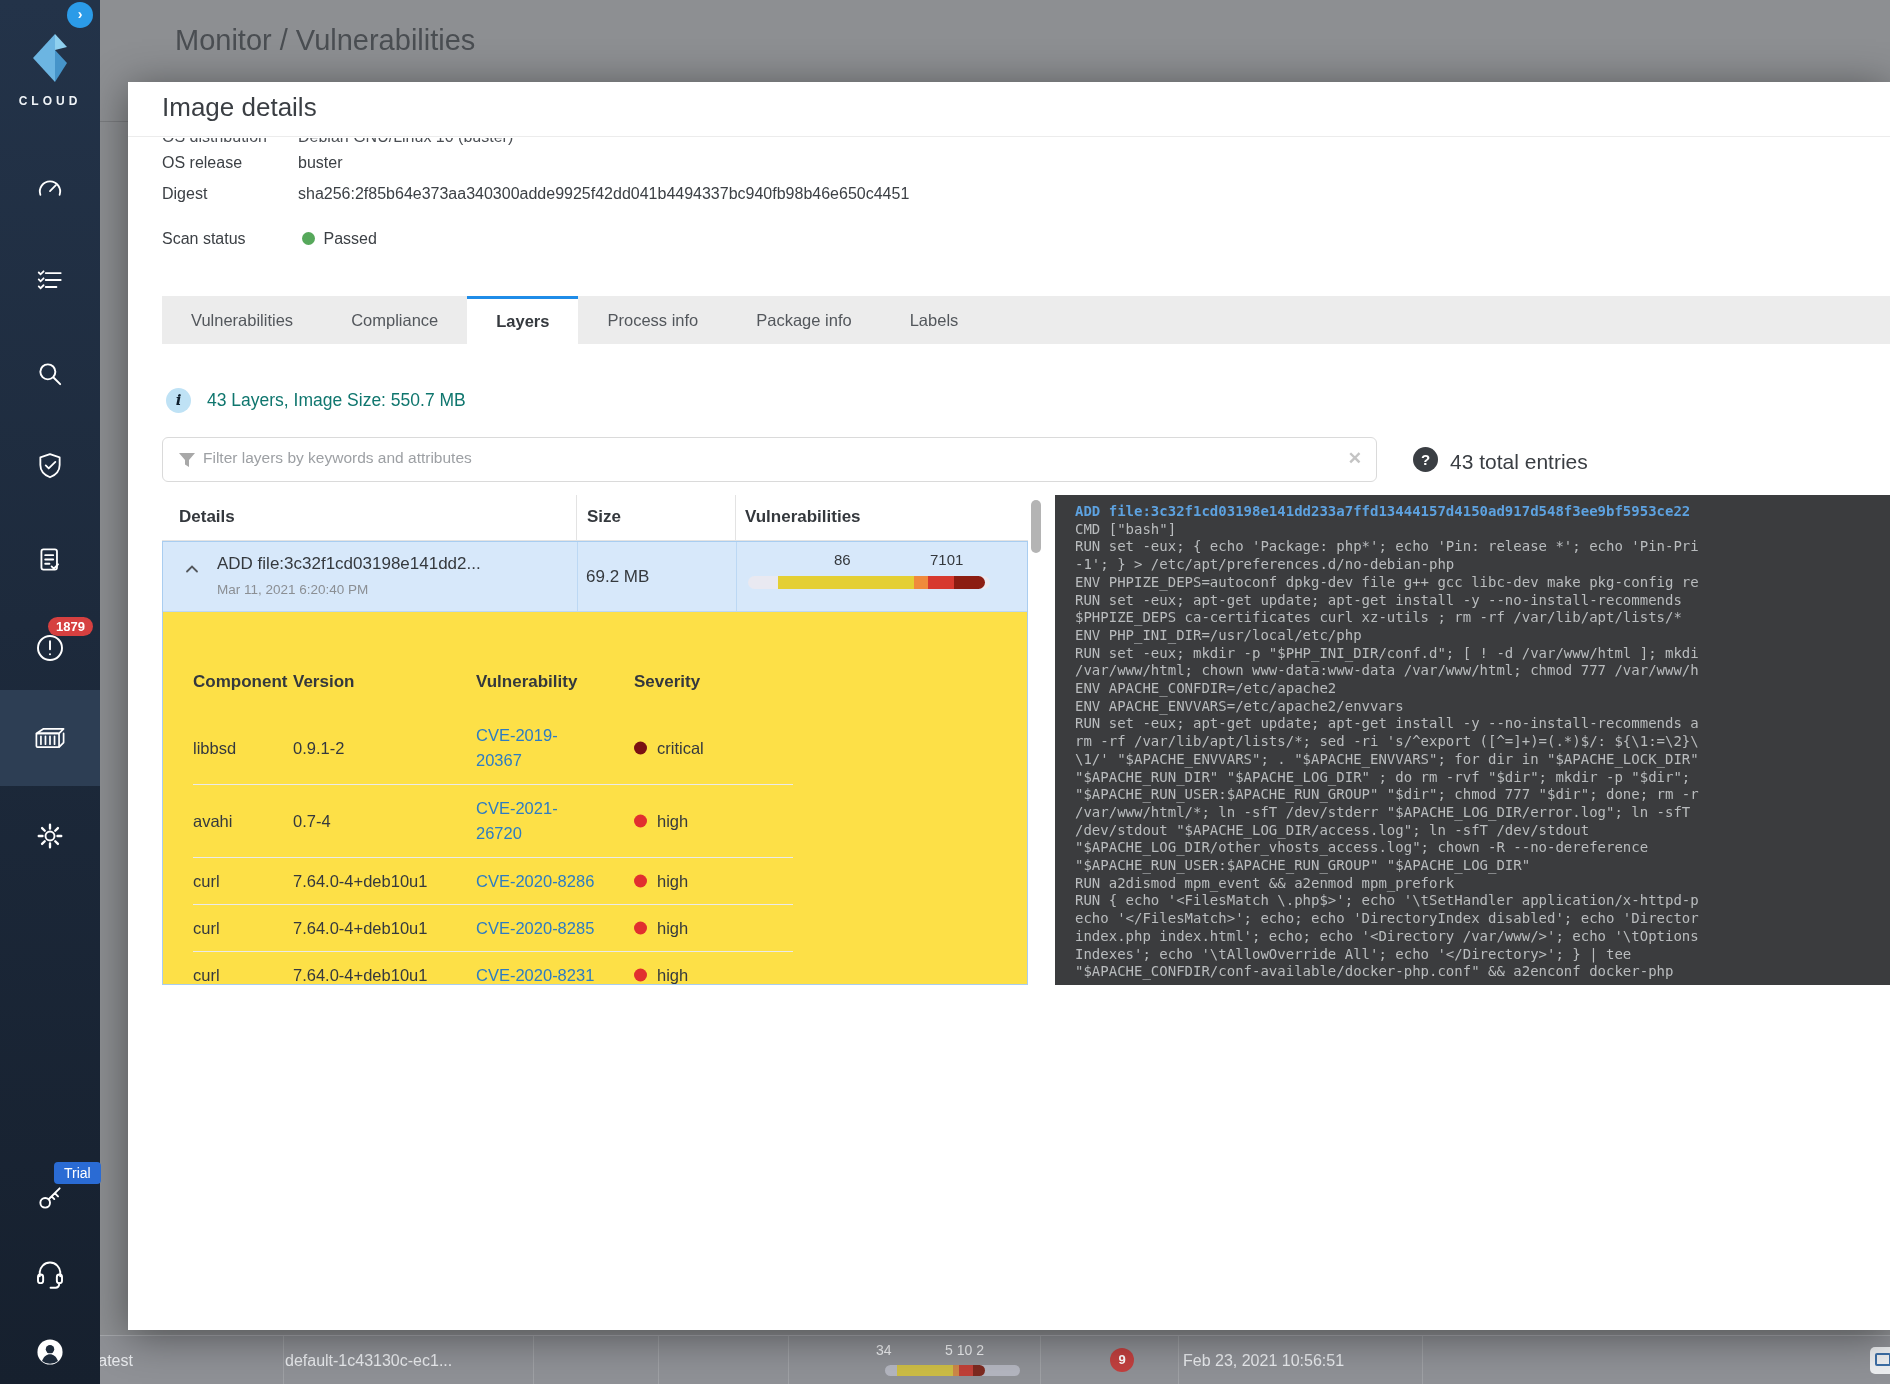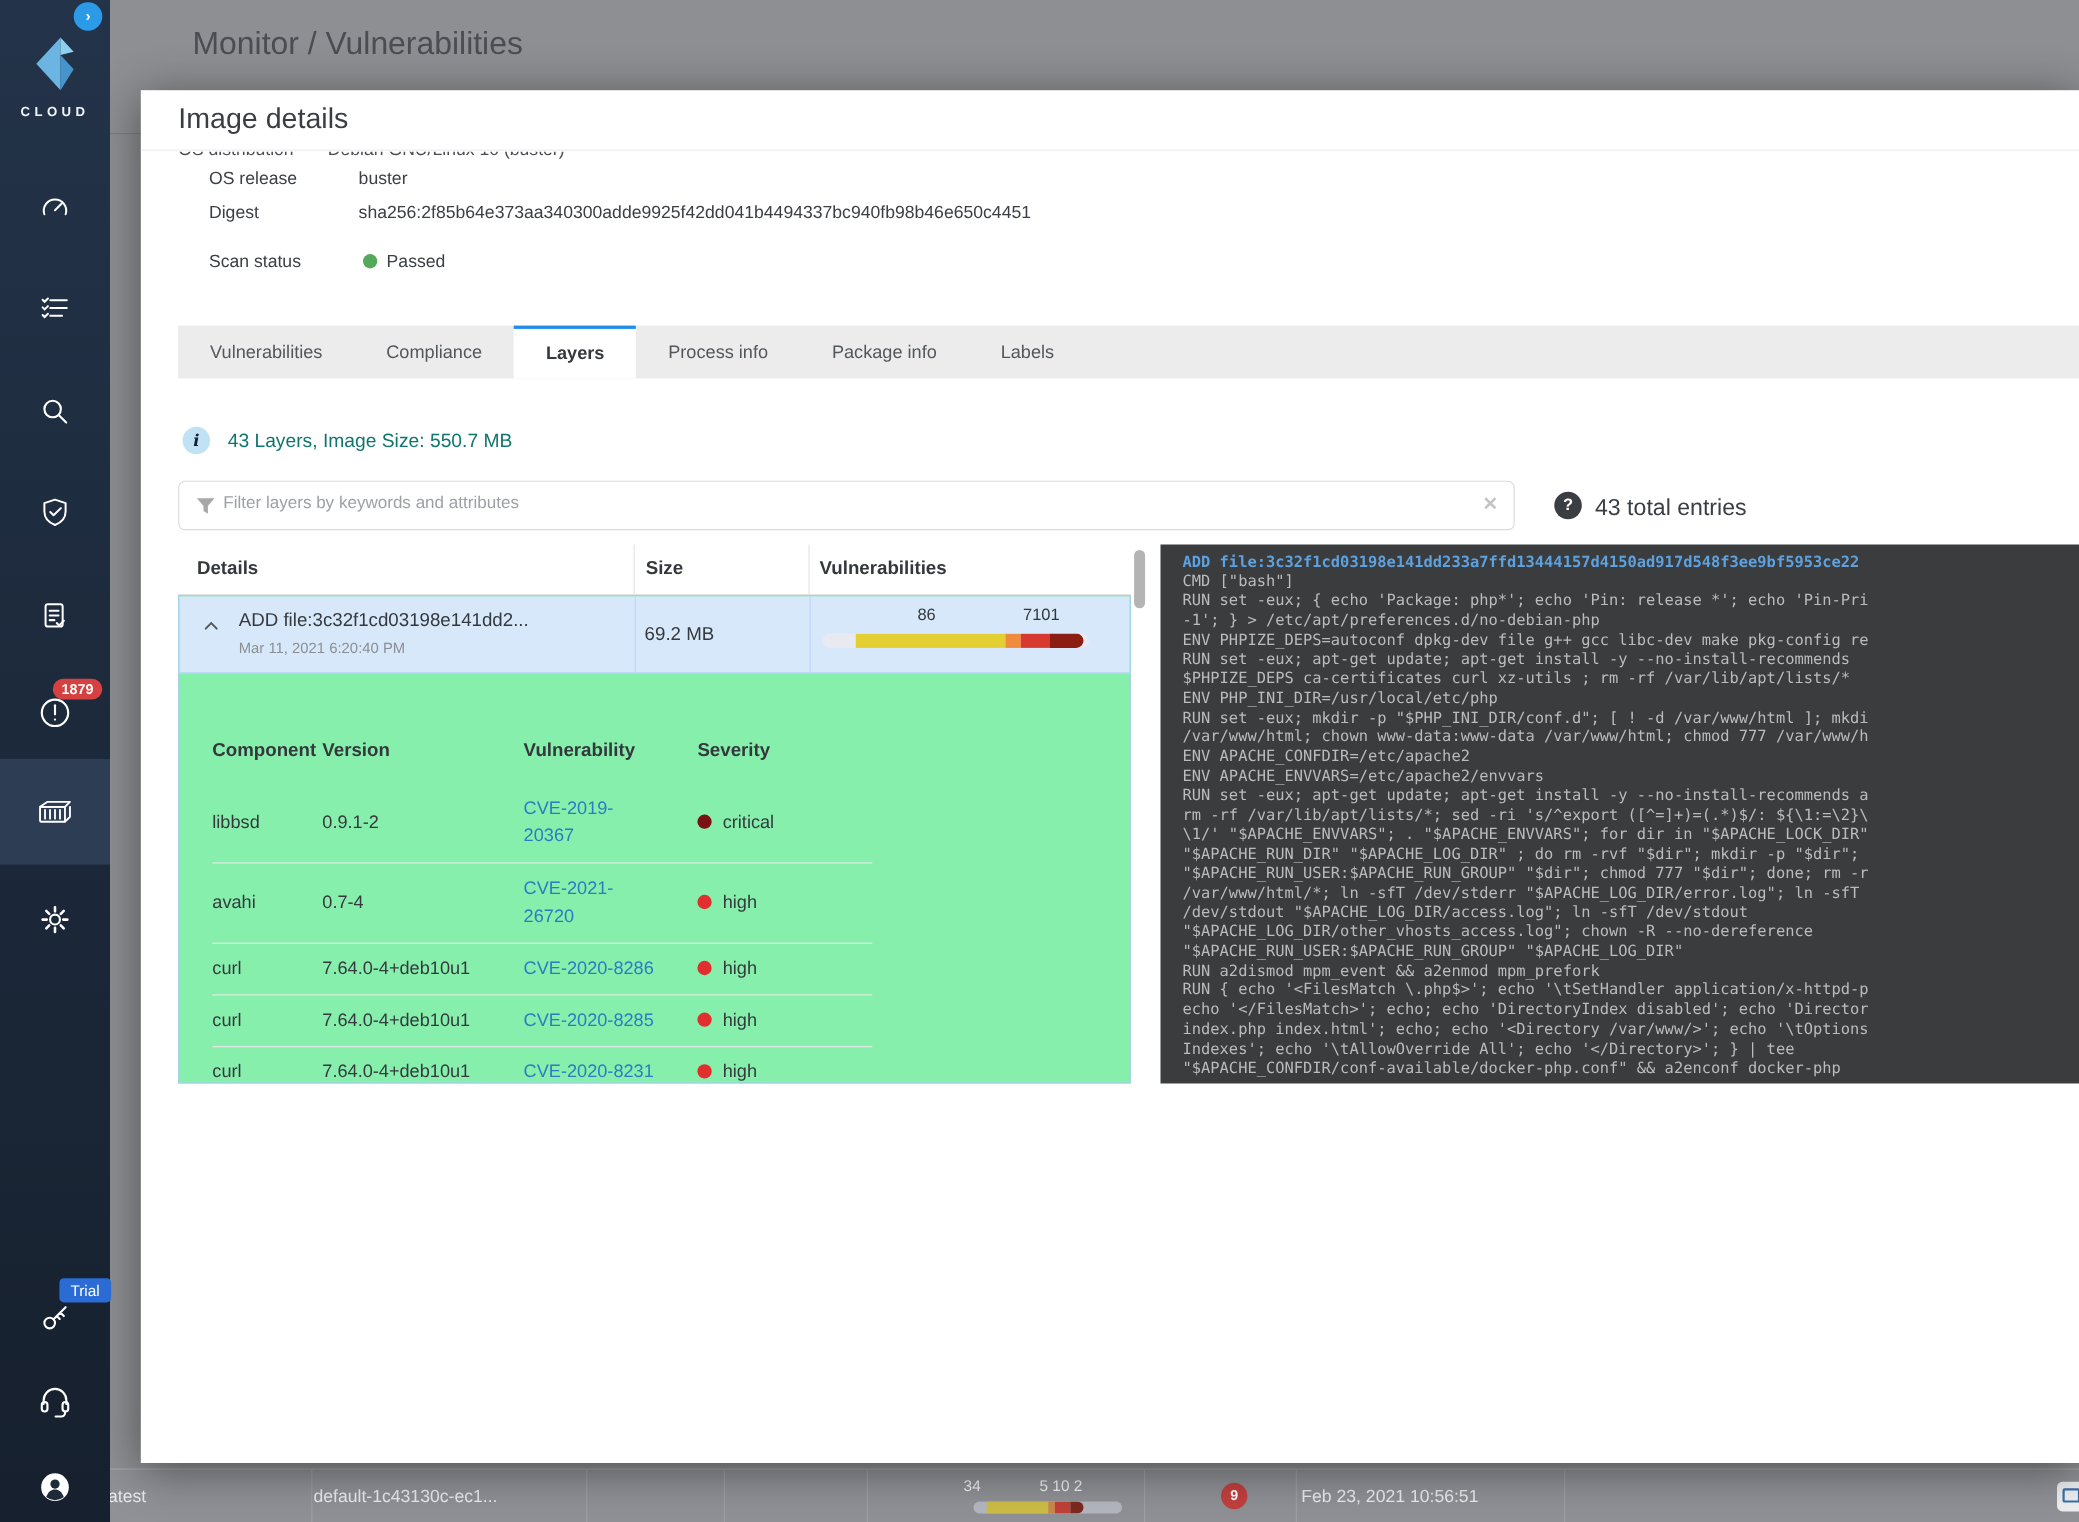--- a/index.html
+++ b/index.html
@@ -51,21 +51,21 @@
   .br-icon { position:absolute; right:-6px; top:11px; width:26px; height:27px; background:#eceef0; border-radius:5px; }
   .br-icon:after { content:""; position:absolute; left:5px; top:6px; width:12px; height:9px; border:2px solid #3c6ea5; border-radius:2px; }
   
   .modal { position:absolute; left:128px; top:82px; right:0; height:1248px; background:#fff; z-index:5;
     box-shadow:0 6px 40px rgba(0,0,0,0.45); }
   .m-title { position:absolute; left:34px; top:10px; font-size:26px; font-weight:500; color:#3a3e43; }
   .m-hline { position:absolute; left:0; top:54px; right:0; height:1px; background:#ececec; }
   .m-cliprow { position:absolute; left:34px; top:56px; right:20px; height:10px; overflow:hidden; }
   .m-cliprow .in { transform:translateY(-10px); font-size:16px; color:#4a4e53; }
   .m-cliprow .in .lab { display:inline-block; width:136px; }
-  .det-row { position:absolute; left:34px; font-size:16px; color:#3c4045;margin-left:28px; }
+  .det-row { position:absolute; left:34px; font-size:16px; color:#3c4045; }
   .det-row .lab { display:inline-block; width:136px; }
   .scan-dot { display:inline-block; width:13px; height:13px; border-radius:50%; background:var(--passed_green); margin-right:8px; vertical-align:-1px; }
   
   .m-tabs { position:absolute; left:34px; top:214px; right:0; height:48px; background:#ececec; display:flex; }
   .tab { padding:0 29px; line-height:48px; font-size:16.5px; color:#53575c; cursor:pointer; }
   .tab.active { background:#fff; border-top:3px solid var(--accent); line-height:45px; color:#35393e; font-weight:bold; }
   
   .m-info { position:absolute; left:38px; top:305px; height:26px; display:flex; align-items:center; }
   .info-i { width:25px; height:25px; border-radius:50%; background:#bfe2f5; color:#10202e;
     font-family:"DejaVu Serif", serif; font-style:italic; font-weight:bold; font-size:15px; text-align:center; line-height:25px; }
@@ -77,21 +77,21 @@
   .m-filter .clear { position:absolute; right:14px; top:10px; font-size:17px; color:#c4c4c4; font-weight:bold; cursor:pointer; }
   .m-help { position:absolute; left:1285px; top:365px; width:25px; height:25px; border-radius:50%; background:#3a3e43;
     color:#fff; font-size:15px; font-weight:bold; text-align:center; line-height:25px; }
   .m-total { position:absolute; left:1322px; top:368px; font-size:21px; color:#3a3e43; }
   
   .panes { position:absolute; left:34px; top:413px; right:0; height:490px; }
   .ltable { position:absolute; left:0; top:0; width:866px; height:490px; background:#fff; }
   .lt-head { position:absolute; left:0; top:0; right:0; height:46px; border-bottom:1px solid #e3e3e3; }
   .lt-head .h { position:absolute; top:12px; font-size:17px; font-weight:bold; color:#34383d; }
   .col-div { position:absolute; top:0; width:1px; height:46px; background:#e3e3e3; }
-  .exp-box { position:absolute; left:0; top:46px; right:0; bottom:0; border:1.5px solid #a9cdf0; background:#86efac; overflow:hidden; }
+  .exp-box { position:absolute; left:0; top:46px; right:0; bottom:0; border:1.5px solid #a9cdf0; background:#fde047; overflow:hidden; }
   .exp-row { position:absolute; left:0; top:0; right:0; height:70px; background:#d7e8fa; border-bottom:1px solid #bcd8f4; }
   .exp-row .cdv { position:absolute; top:0; width:1px; height:70px; background:#bcd8f4; }
   .exp-chev { position:absolute; left:22px; top:22px; cursor:pointer; }
   .exp-name { position:absolute; left:54px; top:12px; font-size:17px; color:#35393e; }
   .exp-date { position:absolute; left:54px; top:40px; font-size:13.5px; color:#8b8f94; }
   .exp-size { position:absolute; left:423px; top:0; font-size:17px; color:#35393e; line-height:70px; }
   .vbar { position:absolute; left:585px; top:0; width:242px; height:70px; }
   .vbar .lab { position:absolute; top:9px; font-size:15px; color:#34383d; }
   .vbar .track { position:absolute; left:0; top:34px; width:242px; height:13px; background:#e9e9f1; border-radius:7px; overflow:hidden; }
   .vbar .track i { position:absolute; top:0; height:13px; }

